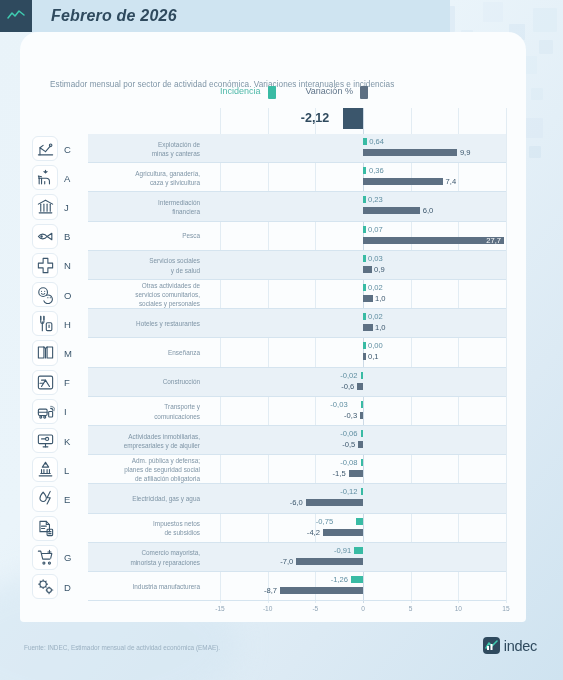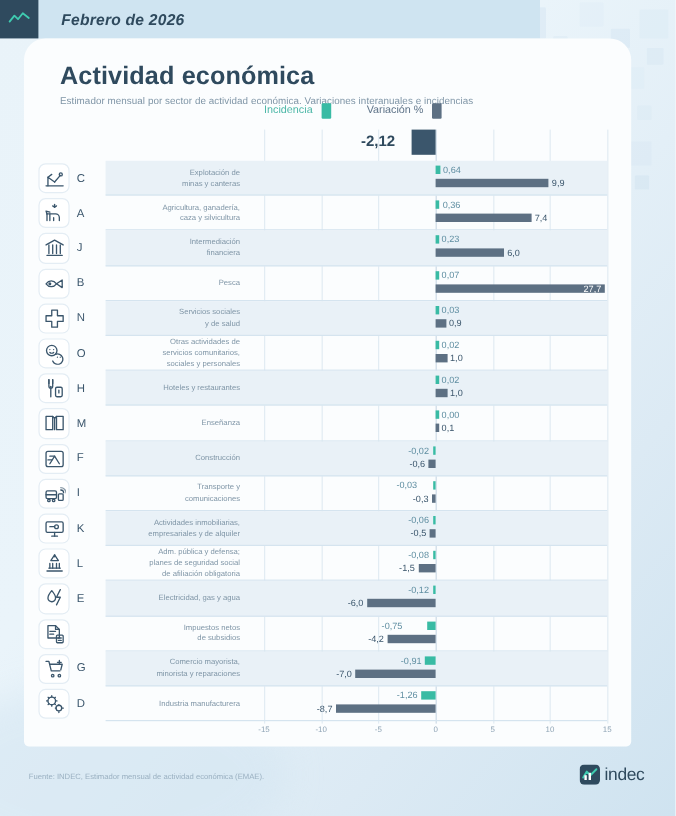--- a/index.html
+++ b/index.html
@@ -17,21 +17,21 @@
   #bg-tiles { position:absolute; right:0; top:0; width:230px; height:170px; opacity:.55; }
   #bg-tiles i { position:absolute; display:block; background:#cbdfee; border-radius:1px; }
   #bg-blob { position:absolute; left:-60px; bottom:-40px; width:300px; height:150px;
     background:#d4e6f2; border-radius:50%; filter:blur(14px); opacity:.55; }
 
   
   #topbar { position:absolute; left:0; top:0; height:32px; width:450px;
     background:#cfe4f1; display:flex; align-items:center; }
   #logo-mark { width:32px; height:32px; background:#2f4a5e; flex:0 0 32px;
     display:flex; align-items:center; justify-content:center; }
-  #period { font-style:italic; font-weight:bold; font-size:13px; color:#2f4a5e;
+  #period { font-style:italic; font-weight:bold; font-size:16px; color:#2f4a5e;
     margin-left:19px; letter-spacing:.2px; }
 
   
   #card { position:absolute; left:20px; top:32px; width:506px; height:590px;
     background:#fbfdfe; border-radius:18px 18px 4px 4px; }
 
   #title { position:absolute; left:30px; top:20px; font-size:21px; font-weight:bold;
     color:#2f4a5e; letter-spacing:.1px; }
   #subtitle { position:absolute; left:30px; top:48px; font-size:8.2px; color:#7f95a6;
     letter-spacing:.05px; }
@@ -130,21 +130,20 @@
   <div id="logo-mark">
     <svg width="20" height="14" viewBox="0 0 20 14">
       <polyline points="2,9 6,4 9,7 13,2 18,6" fill="none" stroke="#3fcbb0" stroke-width="1.5" stroke-linecap="round" stroke-linejoin="round"></polyline>
       <polyline points="13,2 18,2 18,6" fill="none" stroke="#3fcbb0" stroke-width="1.3" stroke-linecap="round" stroke-linejoin="round" opacity="0"></polyline>
     </svg>
   </div>
   <div id="period">Febrero de 2026</div>
 </div>
 
 <div id="card">
-  <div id="title">Actividad económica</div>
   <div id="subtitle">Estimador mensual por sector de actividad económica. Variaciones interanuales e incidencias</div>
 
   <div id="legend">
     <div class="lg">
       <span class="t">Incidencia</span>
       <span class="sw" style="background:#39bba4"></span>
     </div>
     <div class="lg">
       <span class="v">Variación %</span>
       <span class="sw" style="background:#5d7083"></span>
@@ -416,21 +415,21 @@
               <path d="M5 3h8l4 4v9H5z"></path>
               <path d="M13 3v4h4"></path>
               <path d="M7 9h6M7 12h4"></path>
               <rect x="14" y="13" width="7" height="8" rx="1"></rect>
               <path d="M16 16h3M16 18.5h3"></path>
             </svg>
           </div>
           <div class="letter"></div>
           <div class="rlabel">Impuestos netos<br>de subsidios</div>
           <div class="barI" style="left:325.85px;width:7.149999999999977px;top:4px"></div>
-          <div class="valI" style="left:288px;width:37px;text-align:left;top:3px">-0,75</div>
+          <div class="valI" style="left:276px;width:37px;text-align:center;top:3px">-0,75</div>
           <div class="barV" style="left:292.96000000000004px;width:40.039999999999964px;top:15px"></div>
           <div class="valV" style="left:268.96000000000004px;width:21px;text-align:right;top:14px">-4,2</div>
         </div>
         <div class="row alt" style="top: 436.8px; height: 29.2px;">
           <div class="band"></div>
           <div class="band-line"></div>
           <div class="icobox">
             <svg width="19" height="19" viewBox="0 0 24 24" fill="none" stroke="#3b566c" stroke-width="1.4" stroke-linecap="round" stroke-linejoin="round">
               <path d="M3 4h3l2.5 10h9"></path>
               <path d="M7 7h13l-1.5 6"></path>

